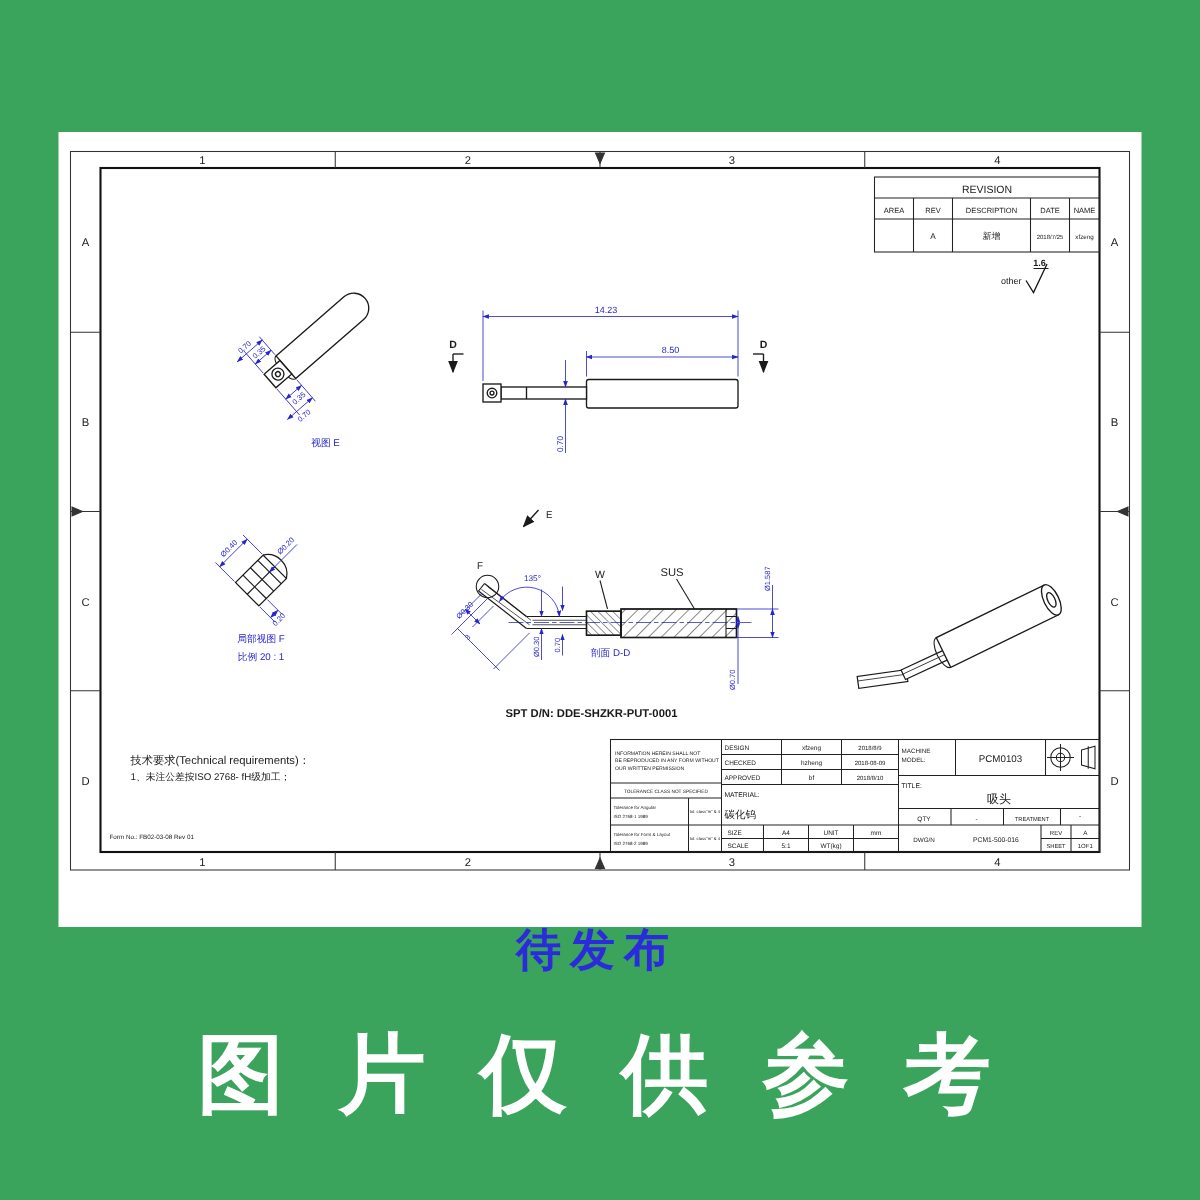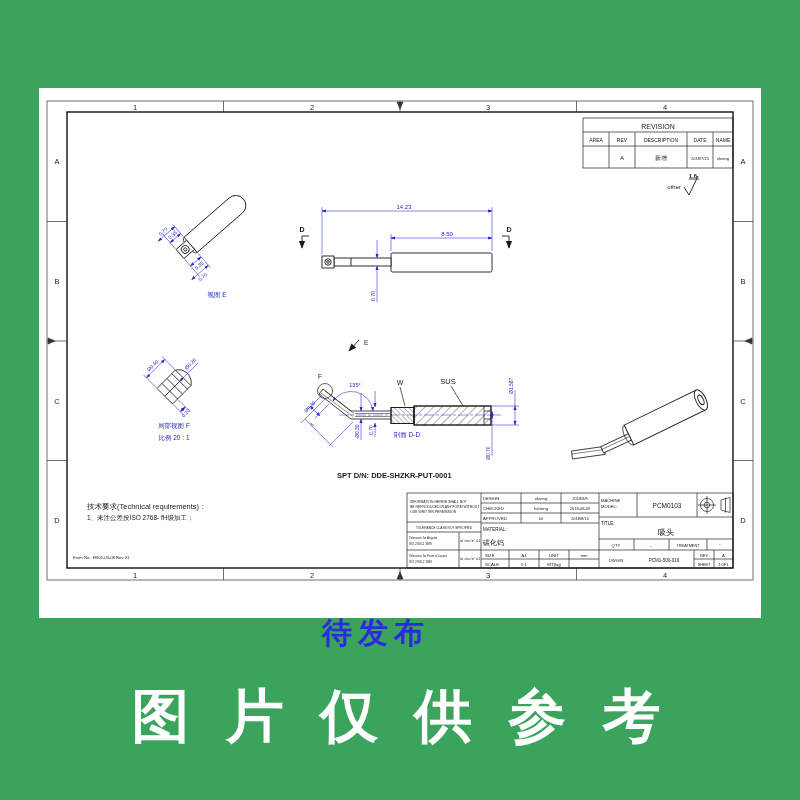--- a/index.html
+++ b/index.html
@@ -18,21 +18,21 @@
   .banner{
     position:absolute;left:0;top:618px;width:800px;height:148px;
     display:flex;justify-content:center;align-items:flex-start;
     padding-top:60px;box-sizing:border-box;
   }
   .banner span{
     color:#ffffff;font-size:58px;font-weight:bold;letter-spacing:8px;
     font-family:"DejaVu Sans","Liberation Sans",sans-serif;white-space:nowrap;
   }
   .stamp{
-    position:absolute;left:283px;top:525px;color:#2b2bdd;
+    position:absolute;left:305px;top:525px;color:#2b2bdd;
     font-size:30px;font-weight:bold;letter-spacing:6px;
     font-family:"DejaVu Sans","Liberation Sans",sans-serif;
   }
 </style>
 </head>
 <body>
 
 <div class="sheet">
 <svg width="722" height="530" viewBox="0 0 722 530">
   <defs>

